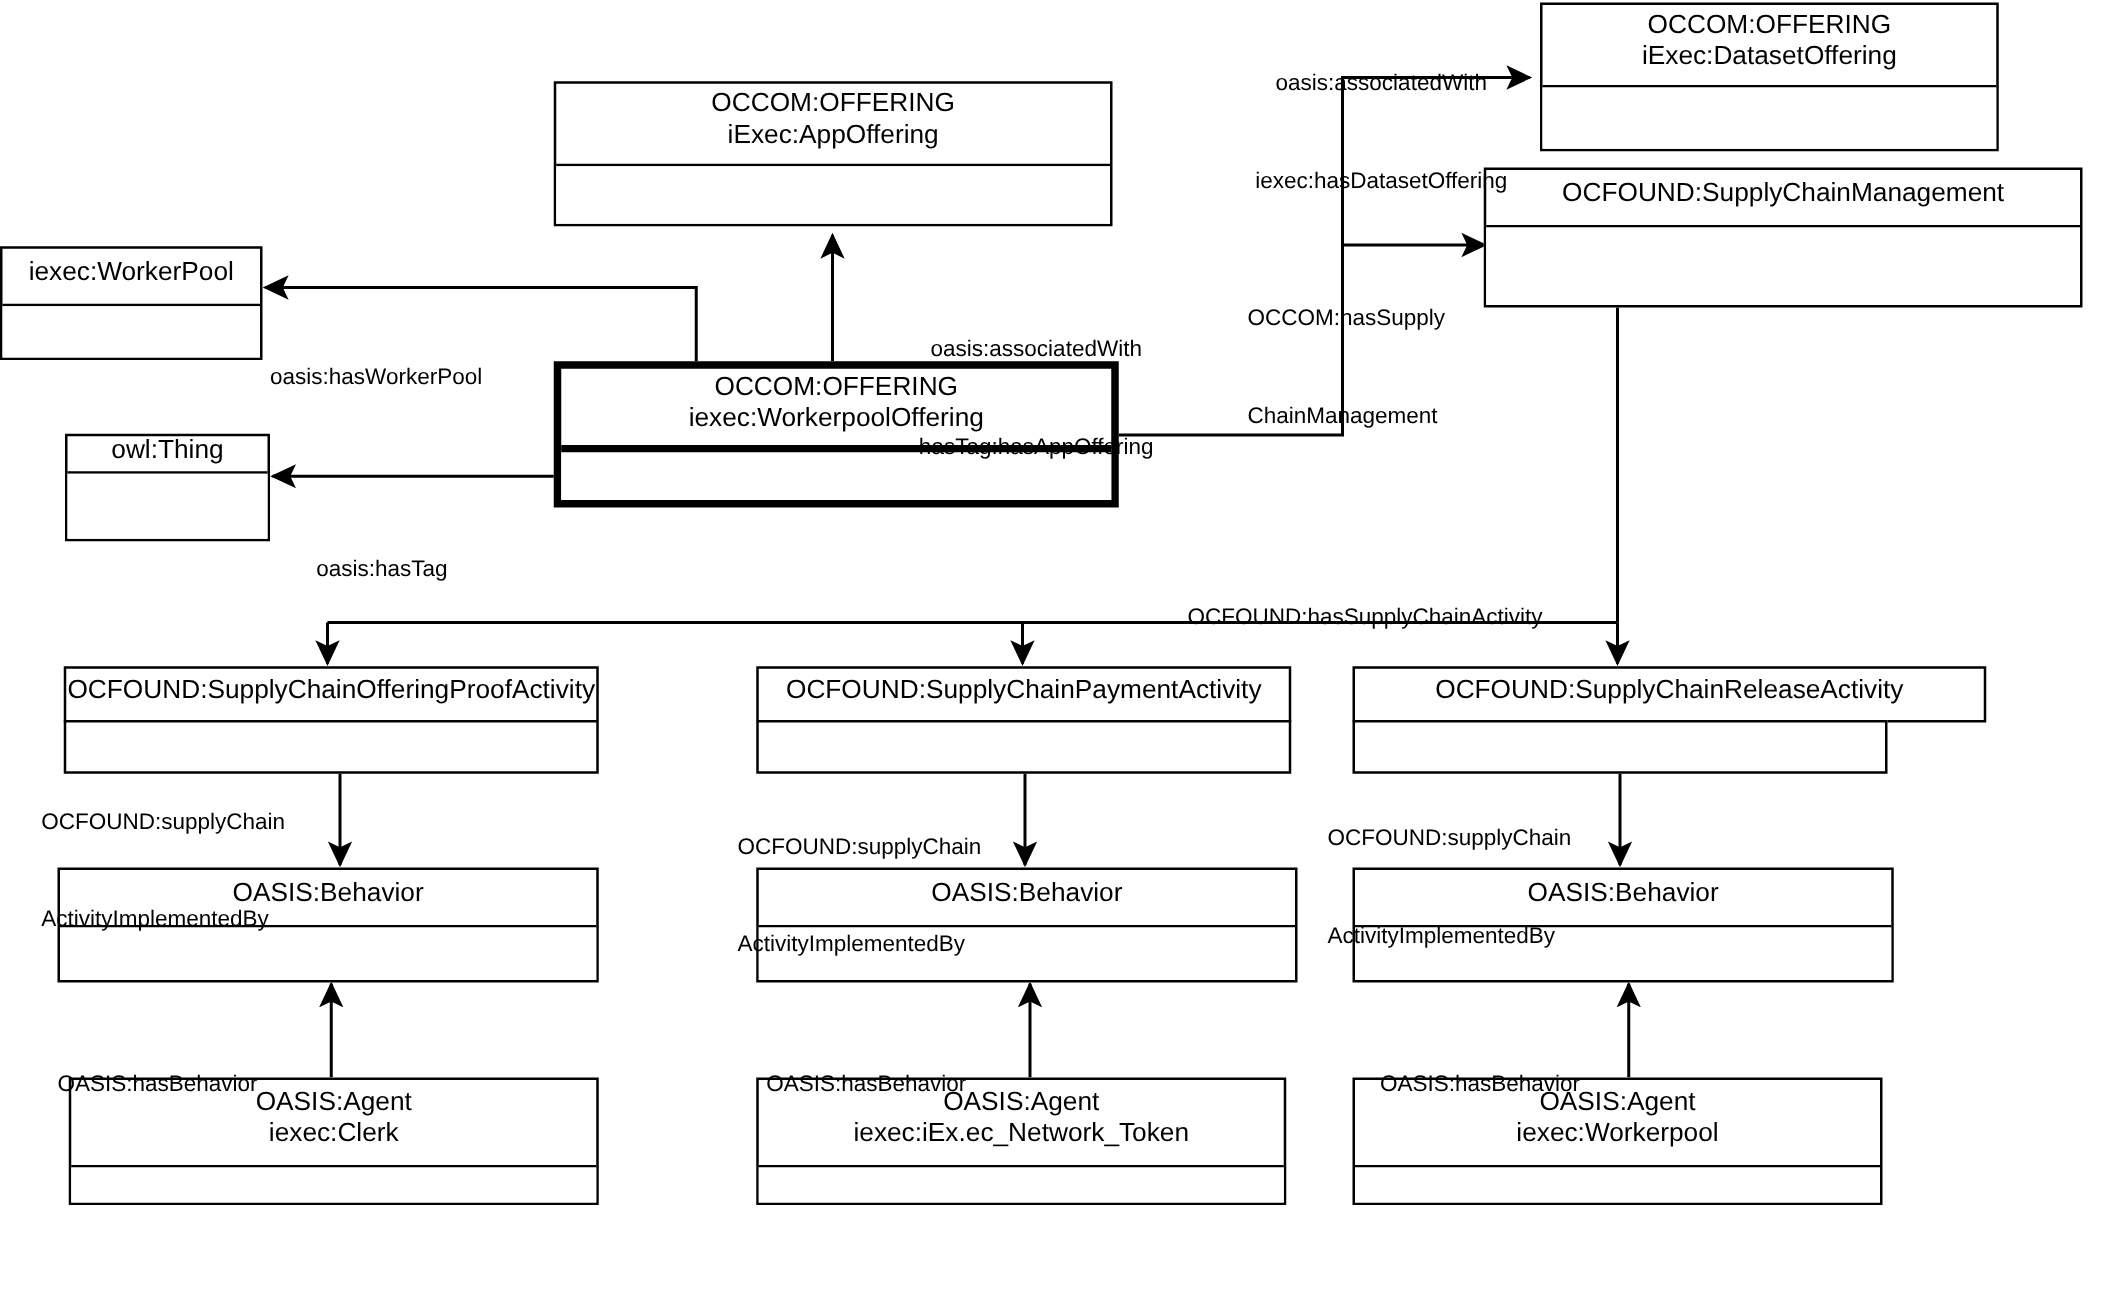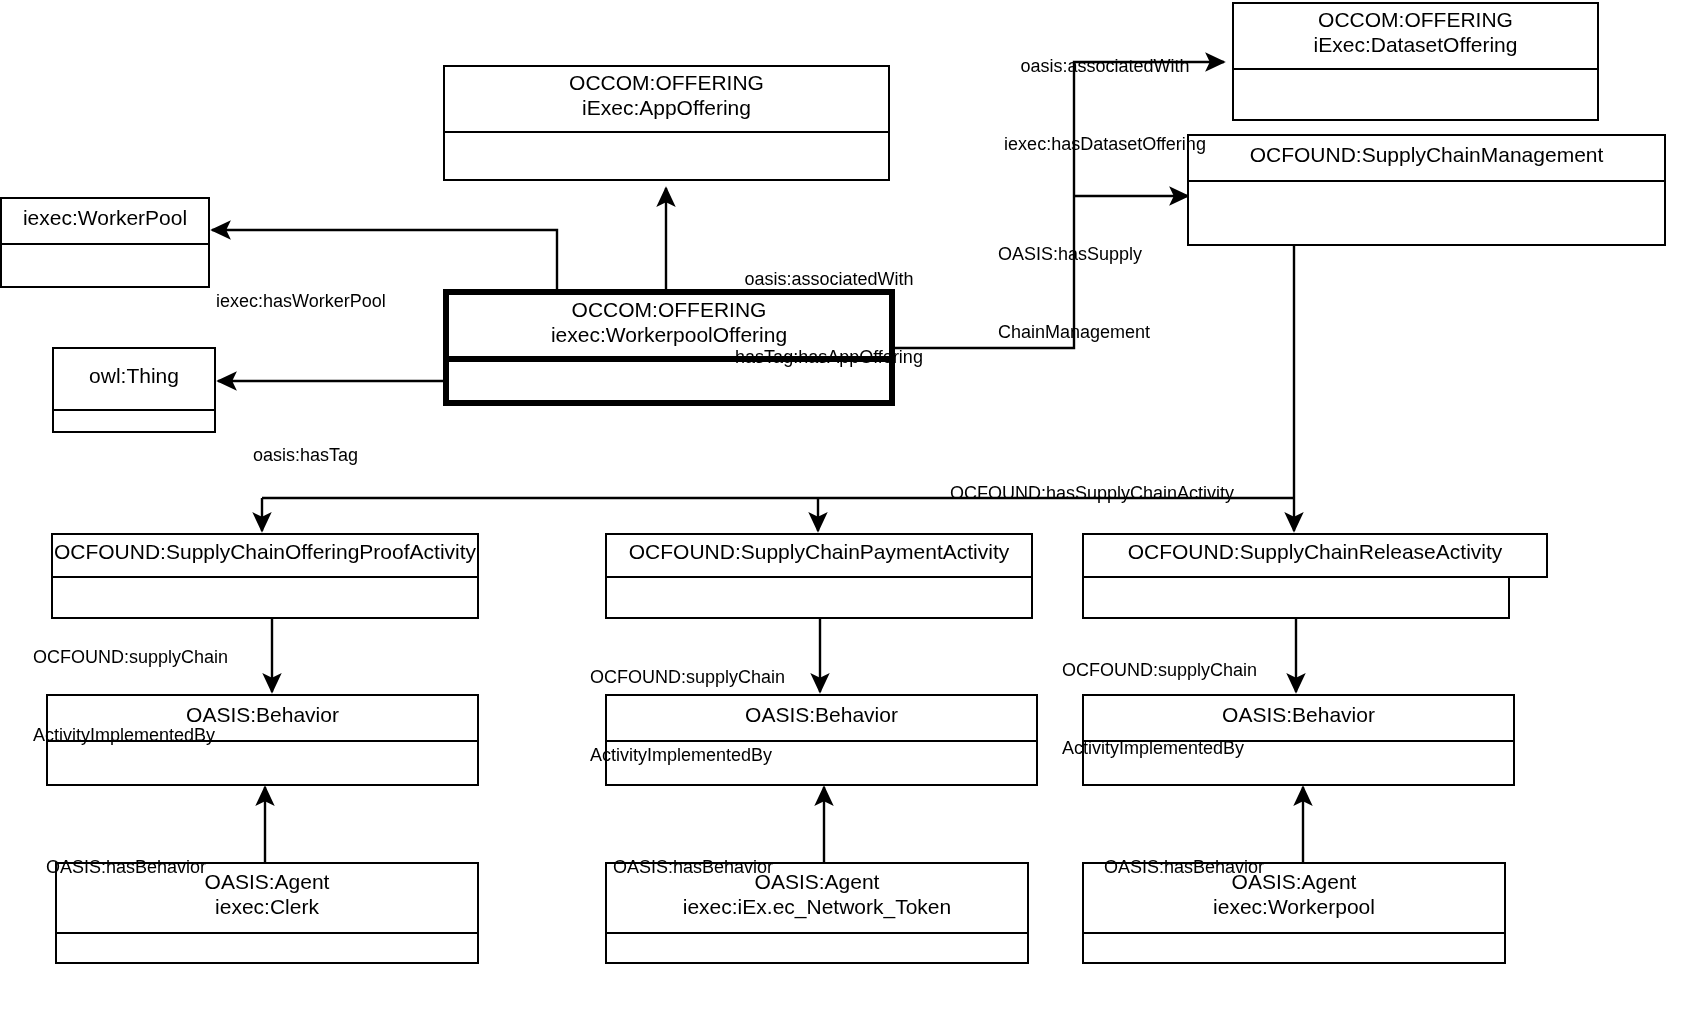--- a/index.html
+++ b/index.html
@@ -136,21 +136,21 @@
   <div class="uml" style="left:0px; top:197px; width:210px; height:91px;">
     <div class="hdr" style="height:44px;">
       <span class="l1">iexec:WorkerPool</span>
 
     </div>
     <div class="divider"></div>
     <div class="body"></div>
   </div>
 
   <div class="uml" style="left:52px; top:347px; width:164px; height:86px;">
-    <div class="hdr" style="height:60px;">
+    <div class="hdr" style="height:28px;">
       <span class="l1">owl:Thing</span>
 
     </div>
     <div class="divider"></div>
     <div class="body"></div>
   </div>
 
   <div class="uml bold" style="left:443px; top:289px; width:452px; height:117px;">
     <div class="hdr" style="height:61px;">
       <span class="l1">OCCOM:OFFERING</span>
@@ -167,21 +167,21 @@
   </div>
   <div class="uml" style="left:51px; top:576px; width:428px; height:43px;"></div>
 
   <div class="uml" style="left:605px; top:533px; width:428px; height:45px;">
     <div class="hdr" style="height:41px;">
       <span class="l1">OCFOUND:SupplyChainPaymentActivity</span>
     </div>
   </div>
   <div class="uml" style="left:605px; top:576px; width:428px; height:43px;"></div>
 
-  <div class="uml" style="left:1082px; top:533px; width:466px; height:45px;justify-content:flex-end;">
+  <div class="uml" style="left:1082px; top:533px; width:507px; height:45px;justify-content:flex-end;">
     <div class="hdr" style="height:41px;">
       <span class="l1">OCFOUND:SupplyChainReleaseActivity</span>
     </div>
   </div>
   <div class="uml" style="left:1082px; top:576px; width:428px; height:43px;"></div>
 
   <div class="uml" style="left:46px; top:694px; width:433px; height:92px;">
     <div class="hdr" style="height:44px;">
       <span class="l1">OASIS:Behavior</span>
     </div>
@@ -236,26 +236,26 @@
     <div>oasis:associatedWith</div>
     <div>iexec:hasDatasetOffering</div>
   </div>
 
   <div class="edgelabel center" style="left:712px; top:214px; width:234px;">
     <div>oasis:associatedWith</div>
     <div>hasTag:hasAppOffering</div>
   </div>
 
   <div class="edgelabel" style="left:998px; top:189px; width:200px;">
-    <div>OASIS:hasSupply</div>
+    <div>OCCOM:hasSupply</div>
     <div>ChainManagement</div>
   </div>
 
   <div class="edgelabel" style="left:216px; top:236px;">
-    <div>iexec:hasWorkerPool</div>
+    <div>oasis:hasWorkerPool</div>
   </div>
 
   <div class="edgelabel" style="left:253px; top:390px;">
     <div>oasis:hasTag</div>
   </div>
 
   <div class="edgelabel" style="left:950px; top:428px;">
     <div>OCFOUND:hasSupplyChainActivity</div>
   </div>
 

